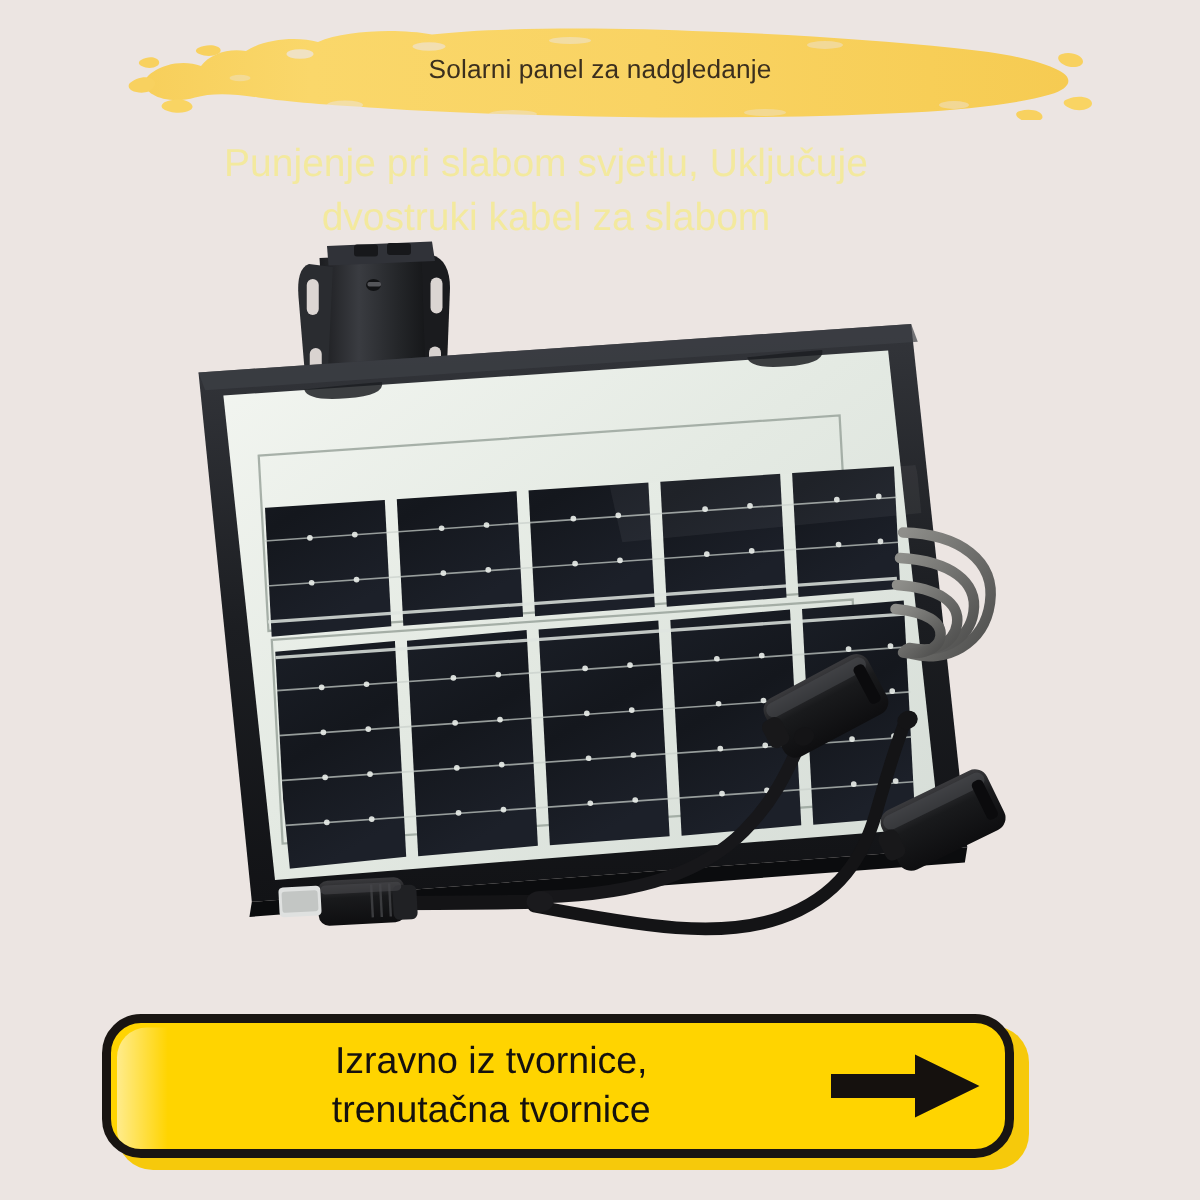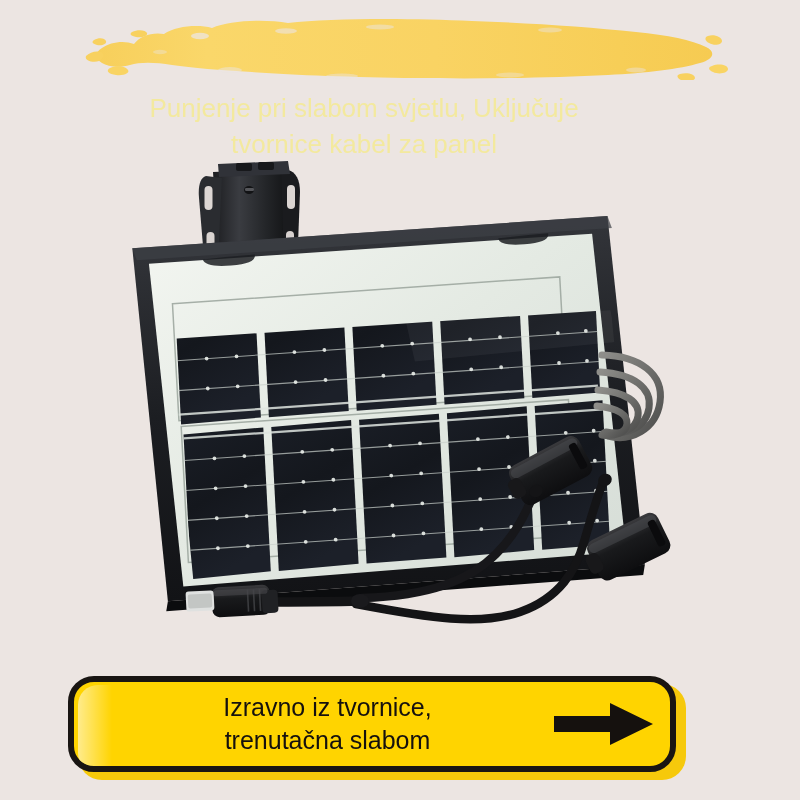--- a/index.html
+++ b/index.html
@@ -167,24 +167,25 @@
       <ellipse cx="300" cy="9" rx="14" ry="2.4" fill="#ece5e2" opacity="0.5"></ellipse>
       <ellipse cx="470" cy="12" rx="12" ry="2.6" fill="#ece5e2" opacity="0.45"></ellipse>
       <ellipse cx="150" cy="52" rx="12" ry="3.0" fill="#ece5e2" opacity="0.5"></ellipse>
       <ellipse cx="262" cy="58" rx="16" ry="2.6" fill="#ece5e2" opacity="0.45"></ellipse>
       <ellipse cx="430" cy="57" rx="14" ry="2.4" fill="#ece5e2" opacity="0.4"></ellipse>
       <ellipse cx="556" cy="52" rx="10" ry="2.6" fill="#ece5e2" opacity="0.45"></ellipse>
       <ellipse cx="80" cy="34" rx="7" ry="2.2" fill="#ece5e2" opacity="0.4"></ellipse>
     </svg>
   </div>
 
+  <div class="header-title">Solarni panel za nadgledanje</div>
 
   <div class="header-sub">
     <span>Punjenje pri slabom svjetlu, Uključuje</span><br>
-    <span>tvornice kabel za panel</span>
+    <span>dvostruki kabel za slabom</span>
   </div>
 
   <div class="product-area">
     <svg class="product-svg" viewBox="0 0 800 510" aria-hidden="true">
       <defs>
         <linearGradient id="frameGrad" x1="0" y1="0" x2="0" y2="1">
           <stop offset="0" stop-color="#33353a"></stop>
           <stop offset="0.5" stop-color="#1c1e22"></stop>
           <stop offset="1" stop-color="#121316"></stop>
         </linearGradient>
@@ -433,21 +434,21 @@
         <ellipse cx="536" cy="341" rx="7" ry="6" fill="#141416" transform="rotate(-28 536 341)"></ellipse>
         <ellipse cx="605" cy="330" rx="7" ry="6" fill="#141416" transform="rotate(-26 605 330)"></ellipse>
       </g>
     </svg>
   </div>
 
   <div class="cta-shadow"></div>
   <div class="cta">
     <div class="cta-text">
       <span class="l1">Izravno iz tvornice,</span>
-      <span class="l2">trenutačna slabom</span>
+      <span class="l2">trenutačna tvornice</span>
     </div>
     <div class="cta-arrow">
       <svg width="104" height="48" viewBox="0 0 104 48" aria-hidden="true">
         <path d="M 2,16 L 58,16 L 58,3 L 101,24 L 58,45 L 58,32 L 2,32 Z" fill="#15110e"></path>
       </svg>
     </div>
   </div>
 
 </div>
 

